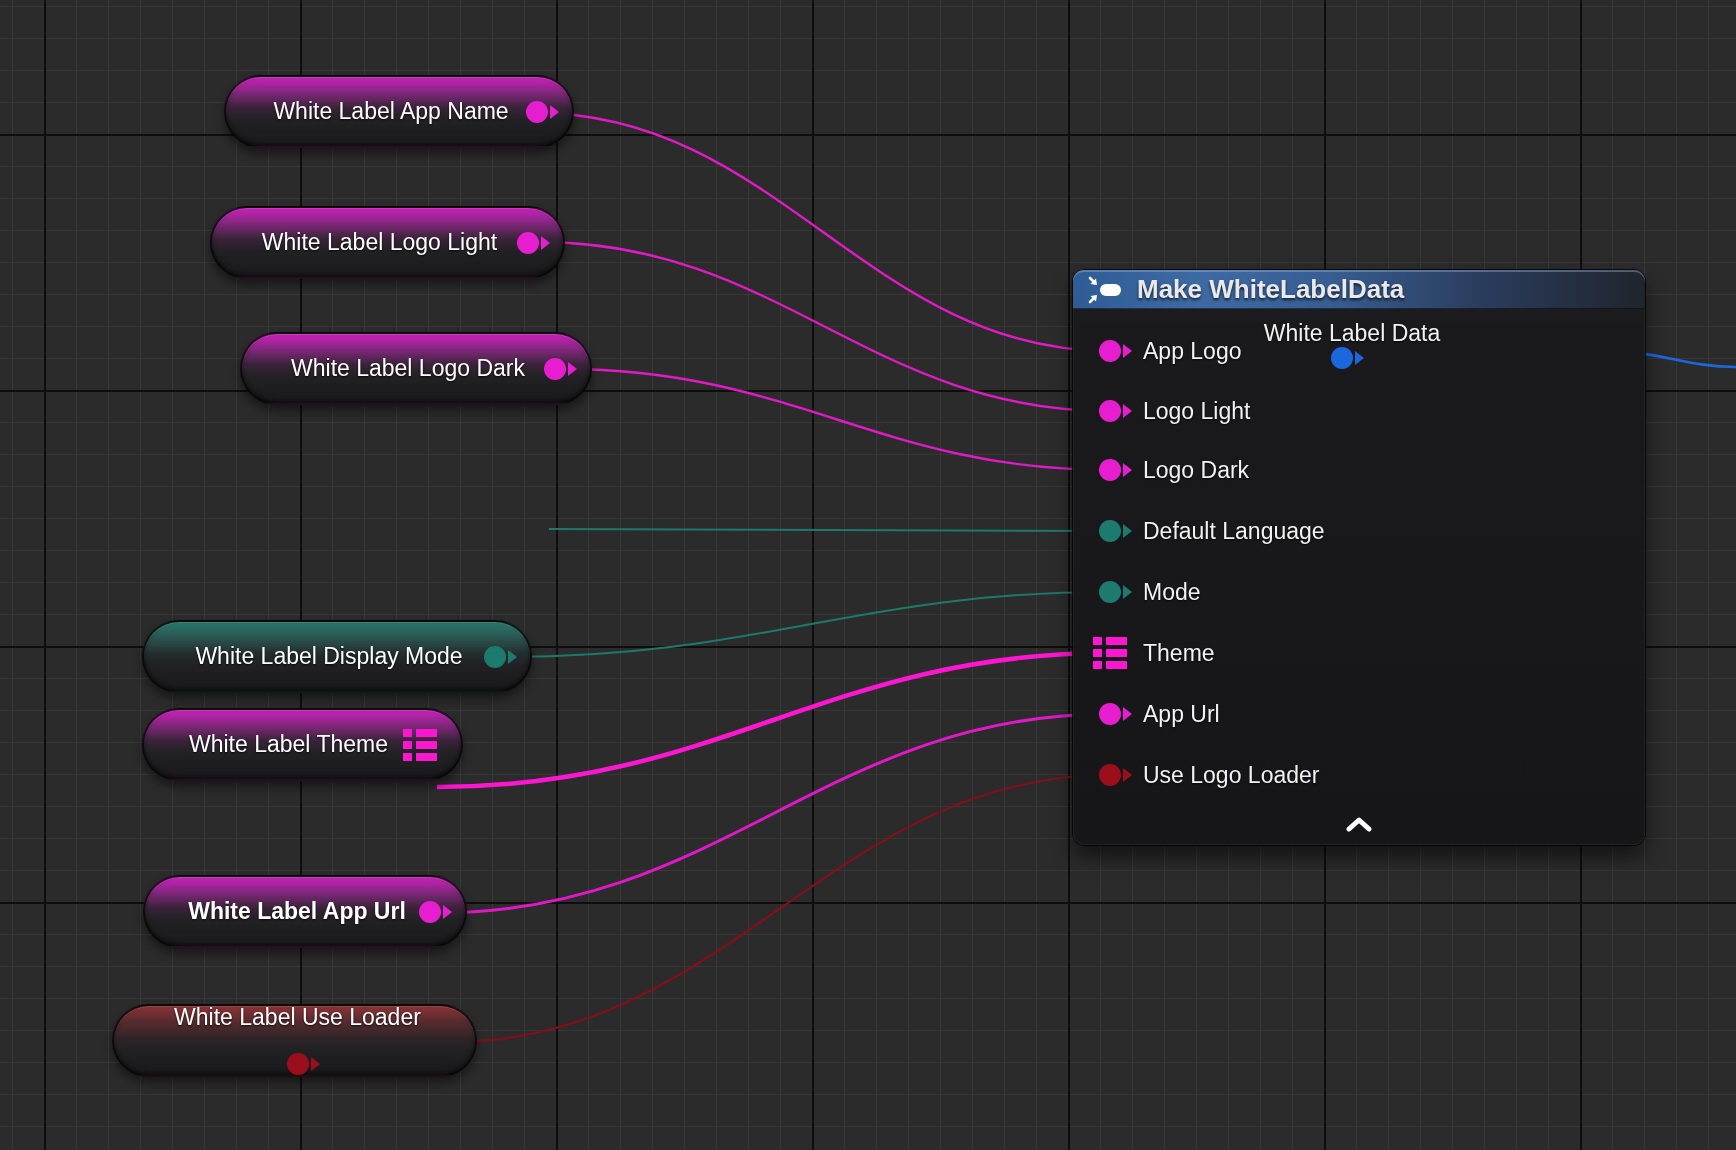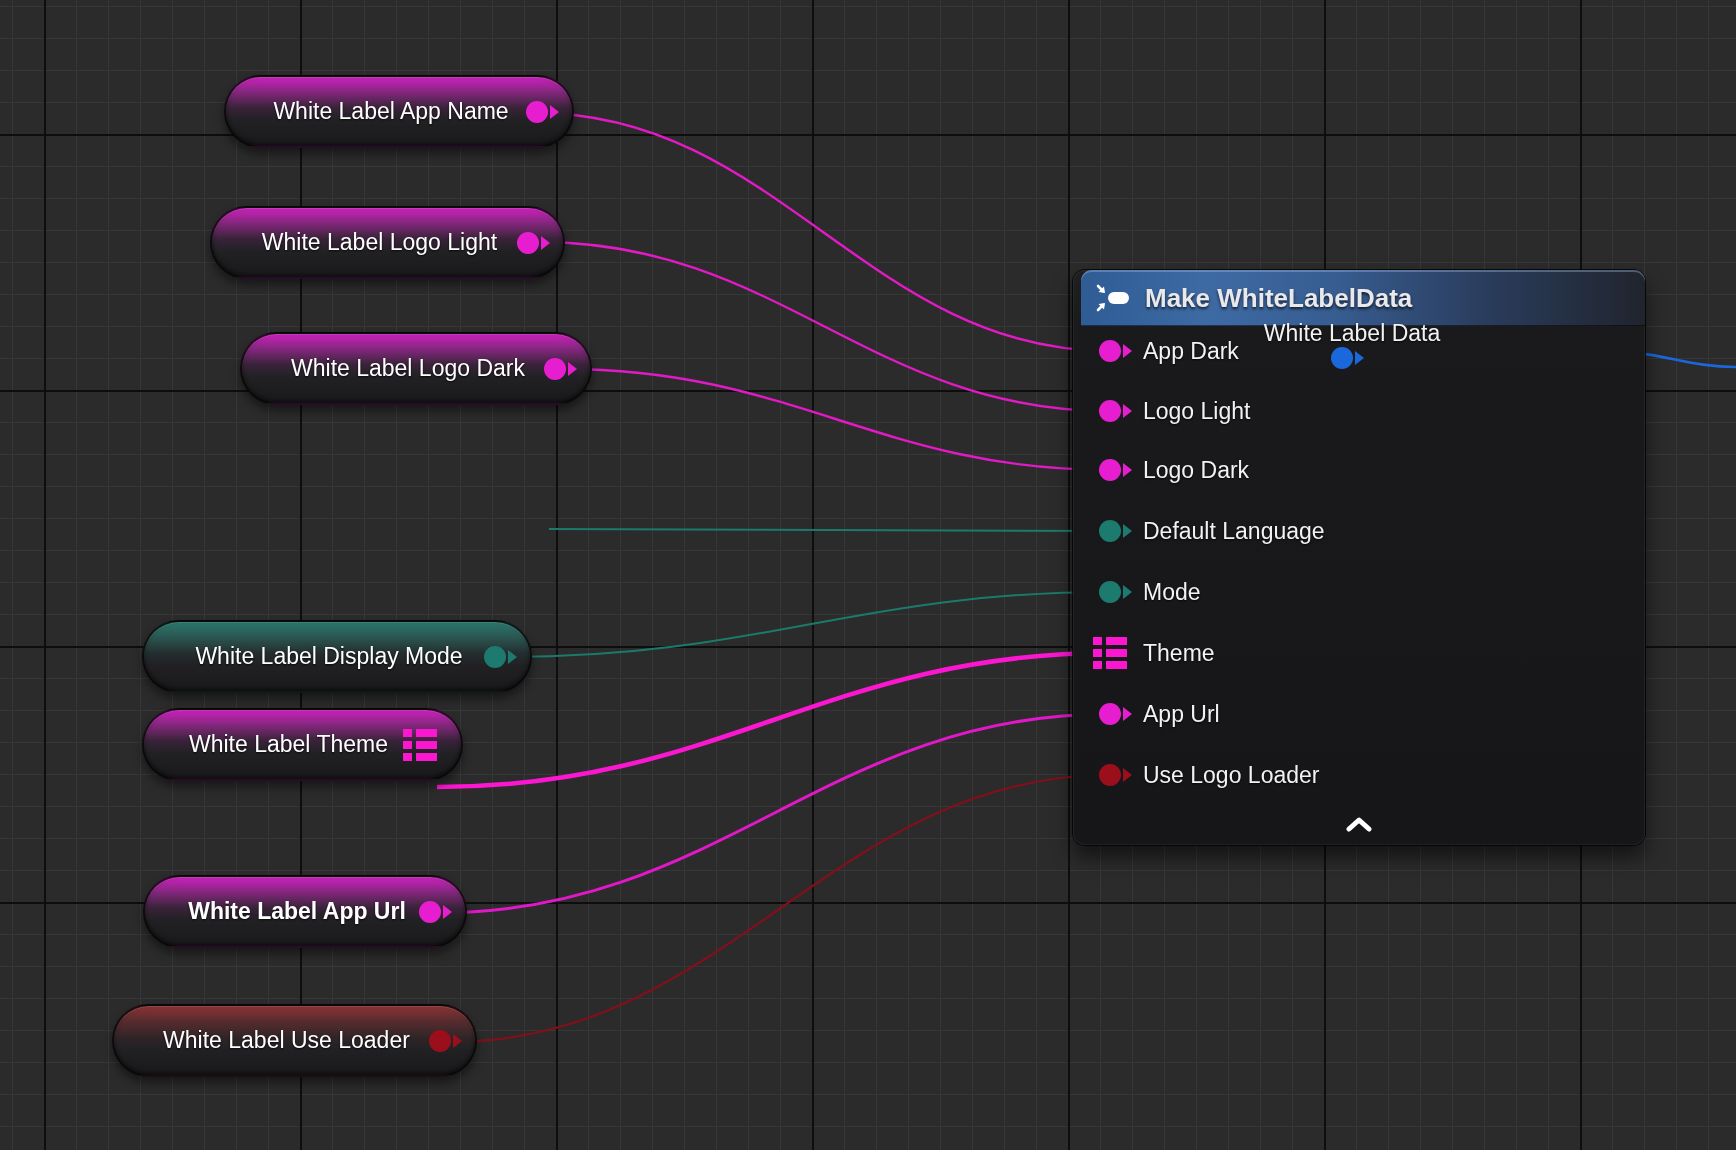--- a/index.html
+++ b/index.html
@@ -26,44 +26,43 @@
     border:2px solid rgba(5,5,5,.8);
     box-shadow:0 6px 10px rgba(0,0,0,.45), inset 0 1px 1px rgba(255,255,255,.14), inset 0 -2px 4px rgba(0,0,0,.5);
     background-color:#1d1d1f;
   }
   .getter .glabel{
     flex:1;text-align:center;color:#fff;font-size:23px;line-height:1;
     text-shadow:0 1px 2px rgba(0,0,0,.8);white-space:nowrap;
   }
   .g-string{background-image:linear-gradient(180deg, rgba(211,30,196,.95) 0%, rgba(211,30,196,.55) 20%, rgba(130,22,120,.22) 44%, rgba(0,0,0,0) 62%), linear-gradient(180deg,#39393b 0%,#242427 50%,#19191b 100%);}
   .g-enum{background-image:linear-gradient(180deg, rgba(38,122,110,.95) 0%, rgba(38,122,110,.55) 20%, rgba(25,80,72,.22) 44%, rgba(0,0,0,0) 62%), linear-gradient(180deg,#39393b 0%,#242427 50%,#19191b 100%);}
-  .g-bool{background-image:linear-gradient(180deg, rgba(148,48,52,.9) 0%, rgba(125,38,42,.5) 22%, rgba(90,28,30,.2) 46%, rgba(0,0,0,0) 62%), linear-gradient(180deg,#39393b 0%,#242427 50%,#19191b 100%);}
+  .g-bool{background-image:linear-gradient(180deg, rgba(148,48,52,.9) 0%, rgba(125,38,42,.5) 22%, rgba(90,28,30,.2) 46%, rgba(0,0,0,0) 62%), linear-gradient(180deg,#39393b 0%,#242427 50%,#19191b 100%);flex-direction:column;}
 
   
   .pin{width:22px;height:22px;border-radius:50%;position:relative;flex:none;}
   .pin::after{content:"";position:absolute;left:100%;margin-left:2px;top:50%;transform:translateY(-50%);
     border-top:7px solid transparent;border-bottom:7px solid transparent;border-left:9px solid;}
   .pin-string{background:#e71ecf;} .pin-string::after{border-left-color:#e71ecf;}
   .pin-enum{background:#1d7a6e;}  .pin-enum::after{border-left-color:#1d7a6e;}
   .pin-bool{background:#9b0f1c;}  .pin-bool::after{border-left-color:#9b0f1c;}
   .pin-struct{background:#1b67dc;} .pin-struct::after{border-left-color:#1b67dc;}
   .mapicon{flex:none;width:34px;height:32px;display:block;}
 
   
   .make-node{
     position:absolute;z-index:1;left:1073px;top:270px;width:572px;height:575px;
     border-radius:12px;background:linear-gradient(180deg,#202023 0%,#1a1a1d 10%,#161619 100%);
     box-shadow:0 12px 20px rgba(0,0,0,.55), 0 0 0 1px rgba(0,0,0,.75), inset 0 0 0 1px rgba(255,255,255,.05);
   }
   .mheader{
-    position:absolute;left:0;top:0;right:0;height:56px;border-radius:11px 11px 0 0;
+    position:absolute;left:0;top:0;right:0;height:39px;border-radius:11px 11px 0 0;
     display:flex;align-items:center;
     background:linear-gradient(90deg,#2f5c95 0%,#3e6aa4 22%,#375d91 45%,#2a3c5c 72%,#20242d 100%);
     box-shadow:inset 0 2px 0 rgba(165,195,235,.35), inset 0 -1px 0 rgba(0,0,0,.5);
-    margin-left:8px;
   }
   .make-icon{margin-left:14px;flex:none;}
   .mtitle{margin-left:14px;color:#e9e9ec;font-size:26px;font-weight:bold;text-shadow:0 2px 3px rgba(0,0,0,.7);white-space:nowrap;}
   .mrow{position:absolute;left:0;right:0;height:34px;display:flex;align-items:center;}
   .mrow .pin{margin-left:26px;}
   .mrow .mapicon{margin-left:20px;}
   .mrow .mlabel{margin-left:22px;color:#f2f2f2;font-size:23px;text-shadow:0 1px 2px rgba(0,0,0,.8);white-space:nowrap;}
   .mrow.out-row{justify-content:flex-end;flex-direction:column;}
   .mrow.out-row .mlabel{margin:0 14px 0 0;}
   .mrow.out-row .pin{margin:0 34px 0 0;}
@@ -142,21 +141,21 @@
           <polygon points="10,10 3.5,9 9,3.5"></polygon>
           <polygon points="10,20 3.5,21 9,26.5"></polygon>
           <rect x="13" y="9" width="21" height="12" rx="6"></rect>
         </g>
       </svg>
       <span class="mtitle">Make WhiteLabelData</span>
     </div>
 
     <div class="mrow" style="top:64px">
       <span class="pin pin-string"></span>
-      <span class="mlabel">App Dark</span>
+      <span class="mlabel">App Logo</span>
     </div>
     <div class="mrow" style="top:124px">
       <span class="pin pin-string"></span>
       <span class="mlabel">Logo Light</span>
     </div>
     <div class="mrow" style="top:183px">
       <span class="pin pin-string"></span>
       <span class="mlabel">Logo Dark</span>
     </div>
     <div class="mrow" style="top:305px">

